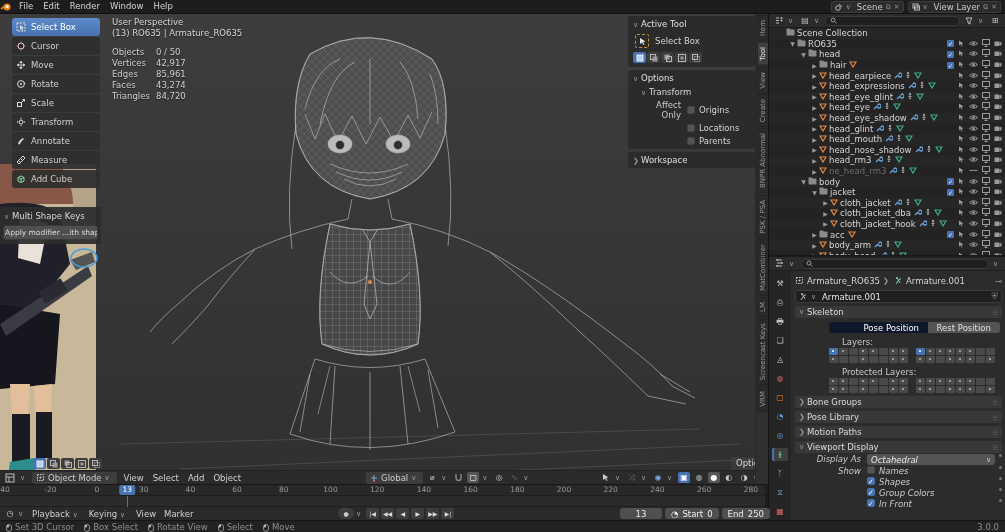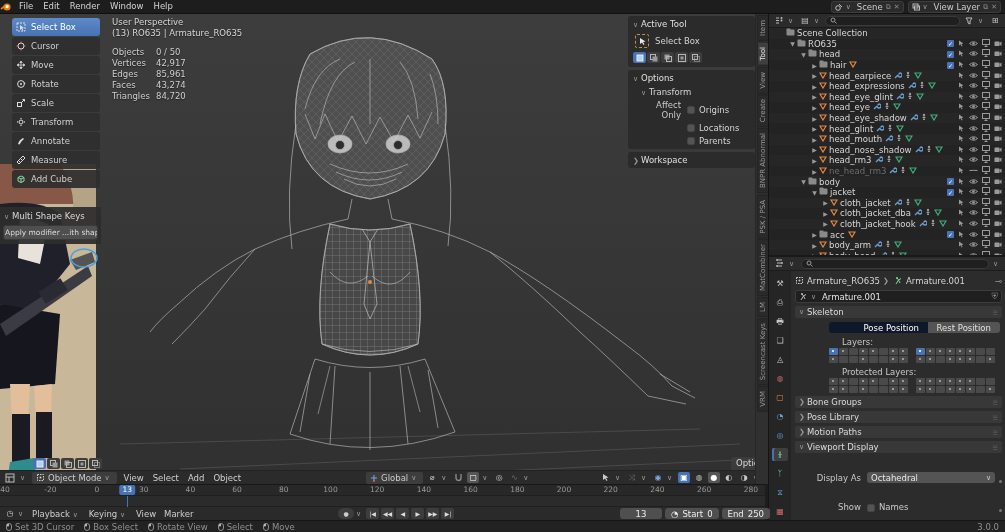--- a/index.html
+++ b/index.html
@@ -119,21 +119,21 @@
   .seg.last { border-radius:0 3px 3px 0; }
   .seg.active { background:#0f172a; color:#fff;padding-left:26px; }
   .lyr-label { margin:4px 0 1px 4px; color:#c8c8c8;padding-left:43px; }
   .lyr-wrap { display:flex; gap:8px; margin-left:34px; }
   .lyr-block { display:grid; grid-template-columns:repeat(8,9px); grid-auto-rows:7px; gap:1px; }
   .lyr-cell { background:#4a4a4a; border-radius:1px; position:relative; }
   .lyr-cell.on::after, .lyr-cell.dot::after { content:""; position:absolute; left:3px; top:2px; width:2px; height:2px;
     border-radius:50%; background:#b5b5b5; }
   .lyr-cell.on { background:#4772b3; }
   .lyr-cell.on::after { background:#fff; }
-  .prop-row { display:flex; align-items:flex-end; margin-top:19px; }
+  .prop-row { display:flex; align-items:flex-start; margin-top:1px;font-style:italic; }
   .prop-lbl { width:72px; text-align:right; padding-right:6px; color:#c8c8c8; }
   .dropdown { flex:1; background:#545454; border-radius:3px; height:11px; display:flex; align-items:center;
     padding:0 4px; color:#e8e8e8; }
   .dropdown .chev { margin-left:auto; width:auto; color:#ccc; }
   .dec-dot { width:3px; height:3px; border-radius:50%; background:#777; margin-left:4px; flex:0 0 3px; }
 
   
   #timeline { left:0; top:484px; width:765px; height:36px; background:#2b2b2b; border-top:1px solid #171717; }
   #ruler { position:relative; height:11px; background:#282828; border-bottom:1px solid #1f1f1f; }
   .tick { position:absolute; top:0; color:#9a9a9a; font-size:7.5px; transform:translateX(-50%); }
@@ -147,21 +147,21 @@
     display:flex; align-items:center; justify-content:center; font-size:6px; padding:0 2px; }
   .tp-btn.rec { background:#3d3d3d; color:#ccc; border-radius:8px; width:16px; }
   #framefields { position:absolute; left:620px; display:flex; gap:3px; align-items:center; }
   .ffield { background:#4f4f4f; border-radius:3px; height:11px; display:flex; align-items:center;
     justify-content:center; gap:4px; color:#eee; padding:0 6px; }
 
   
   #statusbar { left:0; top:520px; width:1005px; height:12px; background:#222; display:flex; align-items:center;
     gap:10px; padding:0 6px; color:#8f8f8f; border-top:1px solid #151515; }
   #statusbar .ver { margin-left:auto; color:#8f8f8f; }
-  .hint { display:flex; align-items:center; gap:3px; }
+  .hint { display:flex; align-items:flex-end; gap:3px; }
 </style>
 </head>
 <body>
 
 <div id="stage">
 
   <div id="topbar" class="abs">
     <svg width="12" height="10" viewBox="0 0 12 10">
         <circle cx="7" cy="5" r="3.6" fill="#e87d0d"></circle>
         <circle cx="7" cy="4.6" r="1.7" fill="#fff"></circle>

